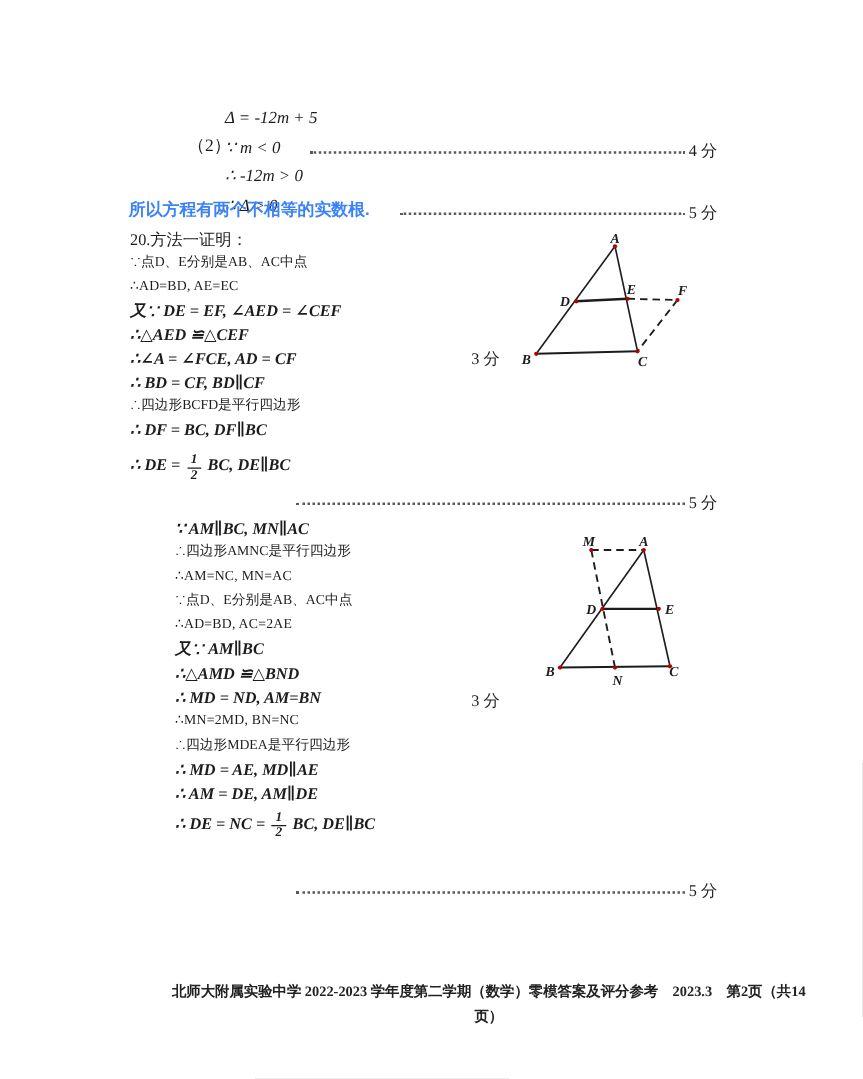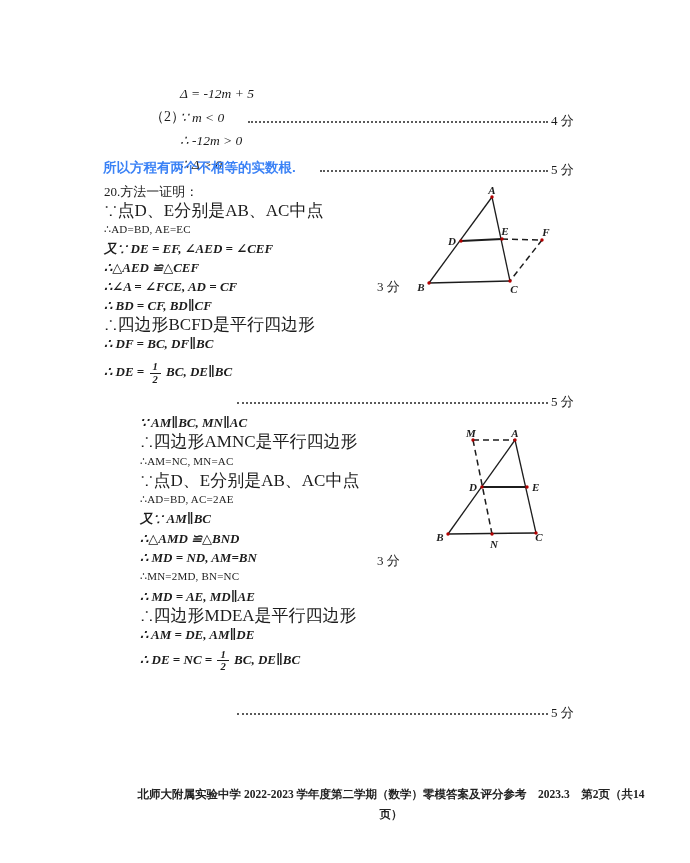--- a/index.html
+++ b/index.html
@@ -8,21 +8,21 @@
     width:690px;height:863px;
     margin:0 auto;
     background:#ffffff;
     font-family:"Liberation Serif","DejaVu Serif",serif;
     color:#1c1c1c;
     overflow:hidden;
   }
   
   .fm{font-style:italic;font-size:13.5px;font-family:"Liberation Serif",serif;}
   .cn{font-style:normal;font-size:13px;}
-  .cn-sm{font-style:normal;font-size:17px;}
+  .cn-sm{font-style:normal;font-size:11px;}
   .mp{font-size:11px;letter-spacing:.2px;}
   .mi{font-style:italic;font-weight:bold;font-size:13px;}
   .ln{display:block;line-height:19px;white-space:nowrap;}
   
   #part2{position:absolute;left:150px;top:82px;}
   #part2 .paren{position:absolute;left:0;top:26px;font-size:14px;}
   #part2 .stack{position:absolute;left:30px;top:0;}
   #part2 .stack .ln{line-height:23.5px;}
   
   .leader{position:absolute;display:flex;align-items:center;}
@@ -130,22 +130,22 @@
   <div id="m2">
     <span class="ln mi">∵ AM∥BC, MN∥AC</span>
     <span class="ln cn-sm">∴四边形AMNC是平行四边形</span>
     <span class="ln mp">∴AM=NC, MN=AC</span>
     <span class="ln cn-sm">∵点D、E分别是AB、AC中点</span>
     <span class="ln mp">∴AD=BD, AC=2AE</span>
     <span class="ln mi">又∵ AM∥BC</span>
     <span class="ln mi">∴△AMD ≌△BND</span>
     <span class="ln mi">∴ MD = ND, AM=BN</span>
     <span class="ln mp">∴MN=2MD, BN=NC</span>
+    <span class="ln cn-sm">∴四边形MDEA是平行四边形</span>
     <span class="ln mi">∴ MD = AE, MD∥AE</span>
-    <span class="ln cn-sm">∴四边形MDEA是平行四边形</span>
     <span class="ln mi">∴ AM = DE, AM∥DE</span>
     <span class="ln mi frac-line">
       <span>∴ DE = NC = </span><span class="frac"><span class="num">1</span><span class="den">2</span></span><span> BC, DE∥BC</span>
     </span>
   </div>
 
   <svg class="fig" style="left:436px;top:428px;" width="114" height="130" viewBox="0 0 114 130">
     <line x1="79" y1="12" x2="12" y2="106" stroke="#1c1c1c" stroke-width="1.3"></line>
     <line x1="79" y1="12" x2="100" y2="105" stroke="#1c1c1c" stroke-width="1.3"></line>
     <line x1="12" y1="106" x2="100" y2="105" stroke="#1c1c1c" stroke-width="1.5"></line>

